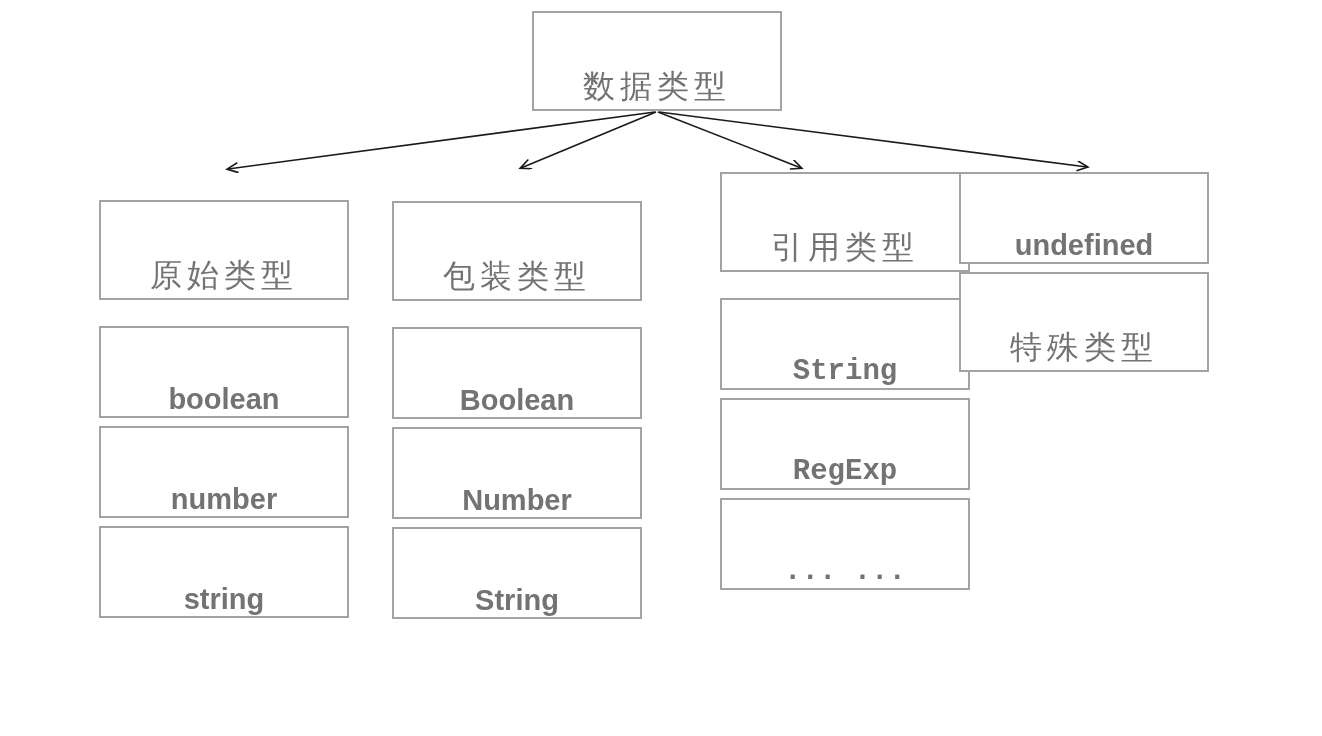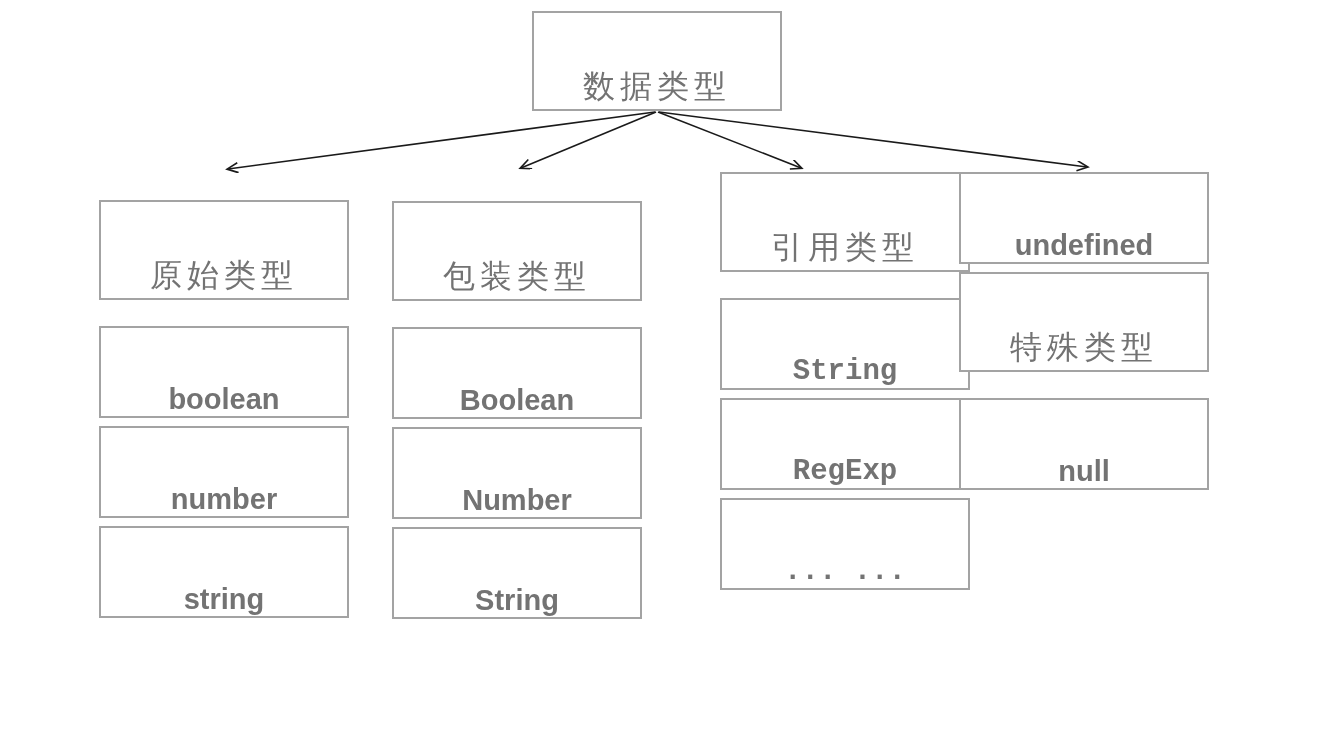--- a/index.html
+++ b/index.html
@@ -132,18 +132,15 @@
     </div>
   </div>
 
   <div class="col col-4">
     <div class="box type-box">
       <span>undefined</span>
     </div>
     <div class="box cat-box">
       <span>特殊类型</span>
     </div>
-    <div class="box type-box">
-      <span>null</span>
-    </div>
   </div>
 
 </div>
 
 </body></html>

